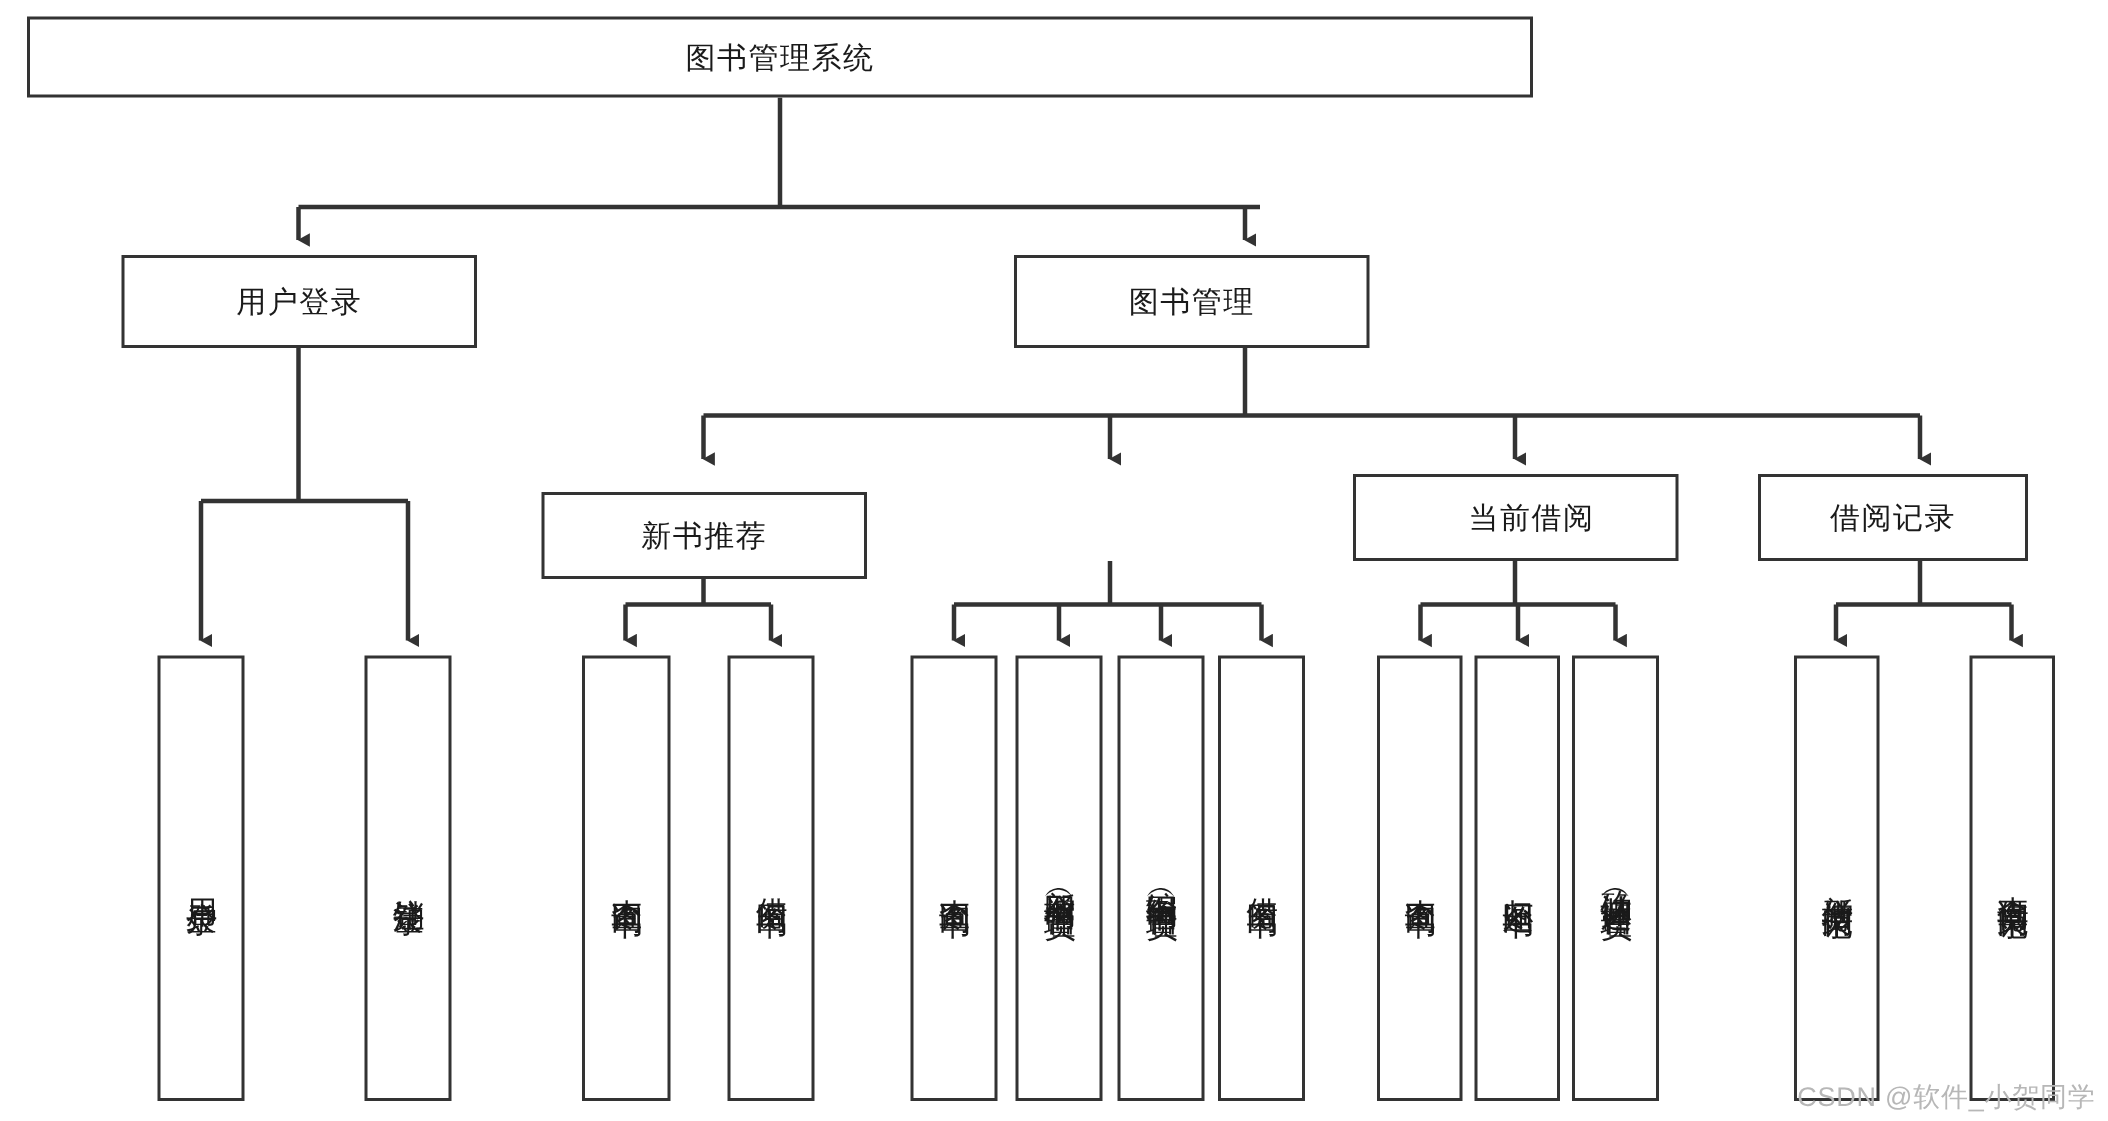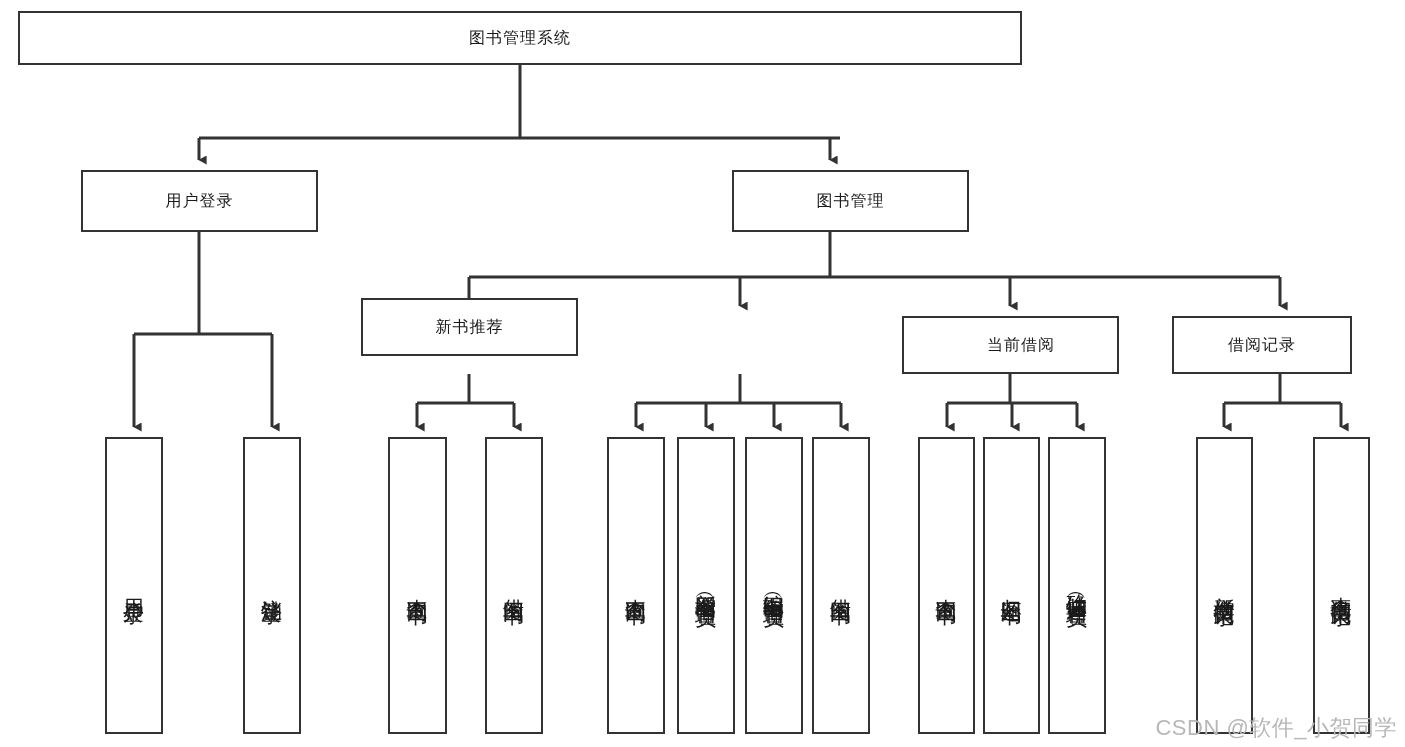--- a/index.html
+++ b/index.html
@@ -29,21 +29,21 @@
     position: absolute;
     box-sizing: border-box;
     background: #ffffff;
     border: 2px solid #333333;
     display: flex;
     align-items: center;
     justify-content: center;
     color: #1a1a1a;
   }
   .node.horizontal {
-    font-size: 16px;
+    font-size: 20px;
     letter-spacing: 1px;
     text-align: center;
   }
   .node.vertical {
     writing-mode: vertical-rl;
     text-orientation: upright;
     font-size: 21px;
     letter-spacing: 2px;
     padding: 6px 0;
     align-items: center;
@@ -55,21 +55,21 @@
     text-orientation: upright;
     white-space: nowrap;
   }
   .node .nodetext {
     display: block;
   }
   #watermark {
     position: absolute;
     right: 8px;
     bottom: 4px;
-    font-size: 22px;
+    font-size: 18px;
     color: #b7b7b7;
     white-space: nowrap;
     letter-spacing: 0.5px;
     text-align: center;
   }
 </style>
 </head>
 <body>
 
 <div id="canvas">
@@ -124,25 +124,25 @@
     </g>
   </svg>
 
   <div class="node horizontal" style="left: 18px; top: 11px; width: 1004px; height: 54px;">
     <span class="nodetext">图书管理系统</span>
   </div>
 
   <div class="node horizontal" style="left: 81px; top: 170px; width: 237px; height: 62px;">
     <span class="nodetext">用户登录</span>
   </div>
-  <div class="node horizontal" style="left: 732px; top: 170px; width: 237px; height: 62px;">
+  <div class="node horizontal" style="left: 676px; top: 170px; width: 237px; height: 62px;">
     <span class="nodetext">图书管理</span>
   </div>
 
-  <div class="node horizontal" style="left: 361px; top: 298px; width: 217px; height: 58px;">
+  <div class="node horizontal" style="left: 361px; top: 328px; width: 217px; height: 58px;">
     <span class="nodetext">新书推荐</span>
   </div>
   <div class="node horizontal" style="left: 902px; top: 316px; width: 217px; height: 58px; padding-left: 21px;">
     <span class="nodetext">当前借阅</span>
   </div>
   <div class="node horizontal" style="left: 1172px; top: 316px; width: 180px; height: 58px;">
     <span class="nodetext">借阅记录</span>
   </div>
 
   <div class="node vertical" style="left: 105px; top: 437px; width: 58px; height: 297px;">

